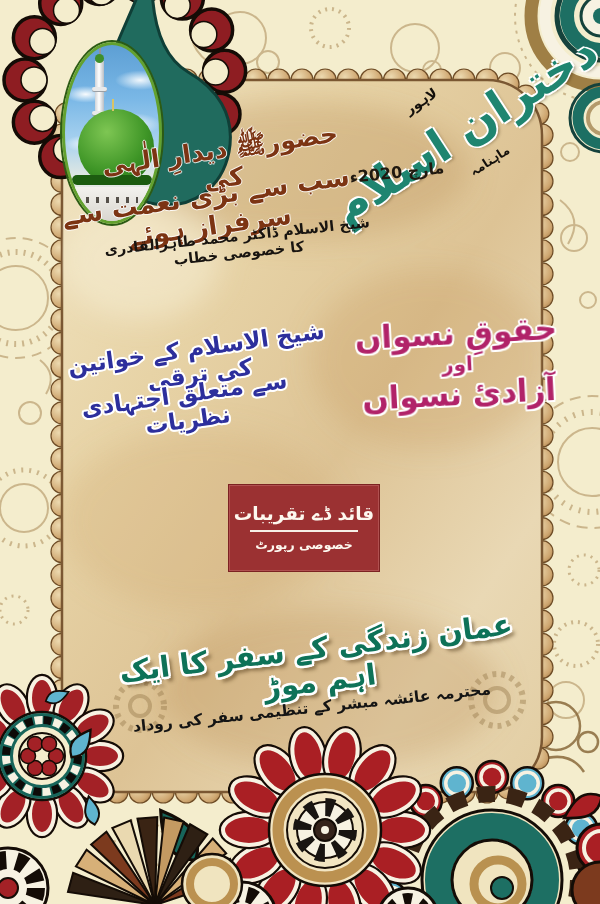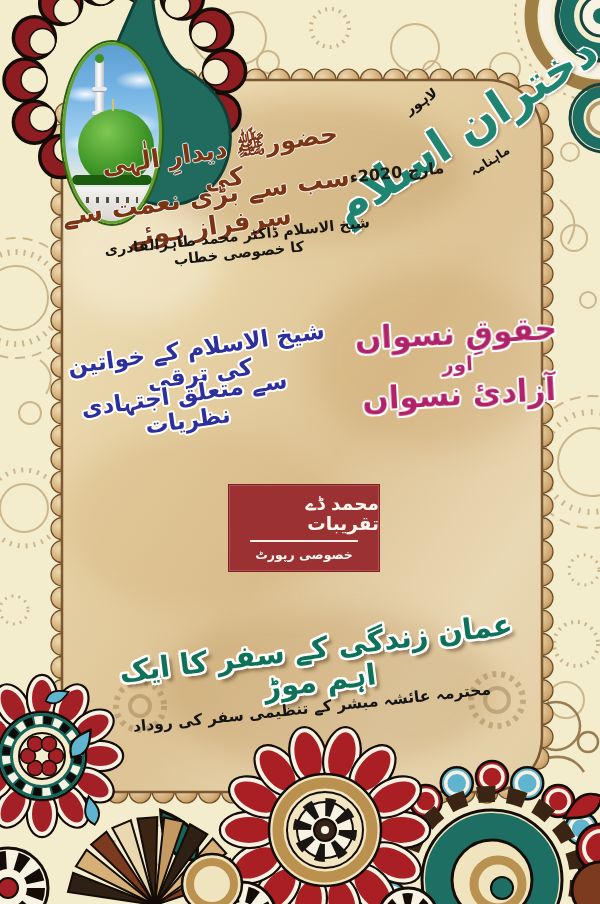--- a/index.html
+++ b/index.html
@@ -458,21 +458,21 @@
   <div class="t blue1 ow">شیخ الاسلام کے خواتین کی ترقی</div>
   <div class="t blue2 ow">سے متعلق اجتہادی نظریات</div>
 
   <div class="t rights ow">
     <div class="r1">حقوقِ نسواں</div>
     <div class="r2">اور</div>
     <div class="r3">آزادیٔ نسواں</div>
   </div>
 
   <div class="rbox">
-    <div class="bt">محمد ڈے تقریبات</div>
+    <div class="bt">قائد ڈے تقریبات</div>
     <hr class="dv">
     <div class="bs">خصوصی رپورٹ</div>
   </div>
 
   <div class="t green">عمان زندگی کے سفر کا ایک اہم موڑ</div>
   <div class="t gsub">محترمہ عائشہ مبشر کے تنظیمی سفر کی روداد</div>
 
 </div>
 
 </body></html>

